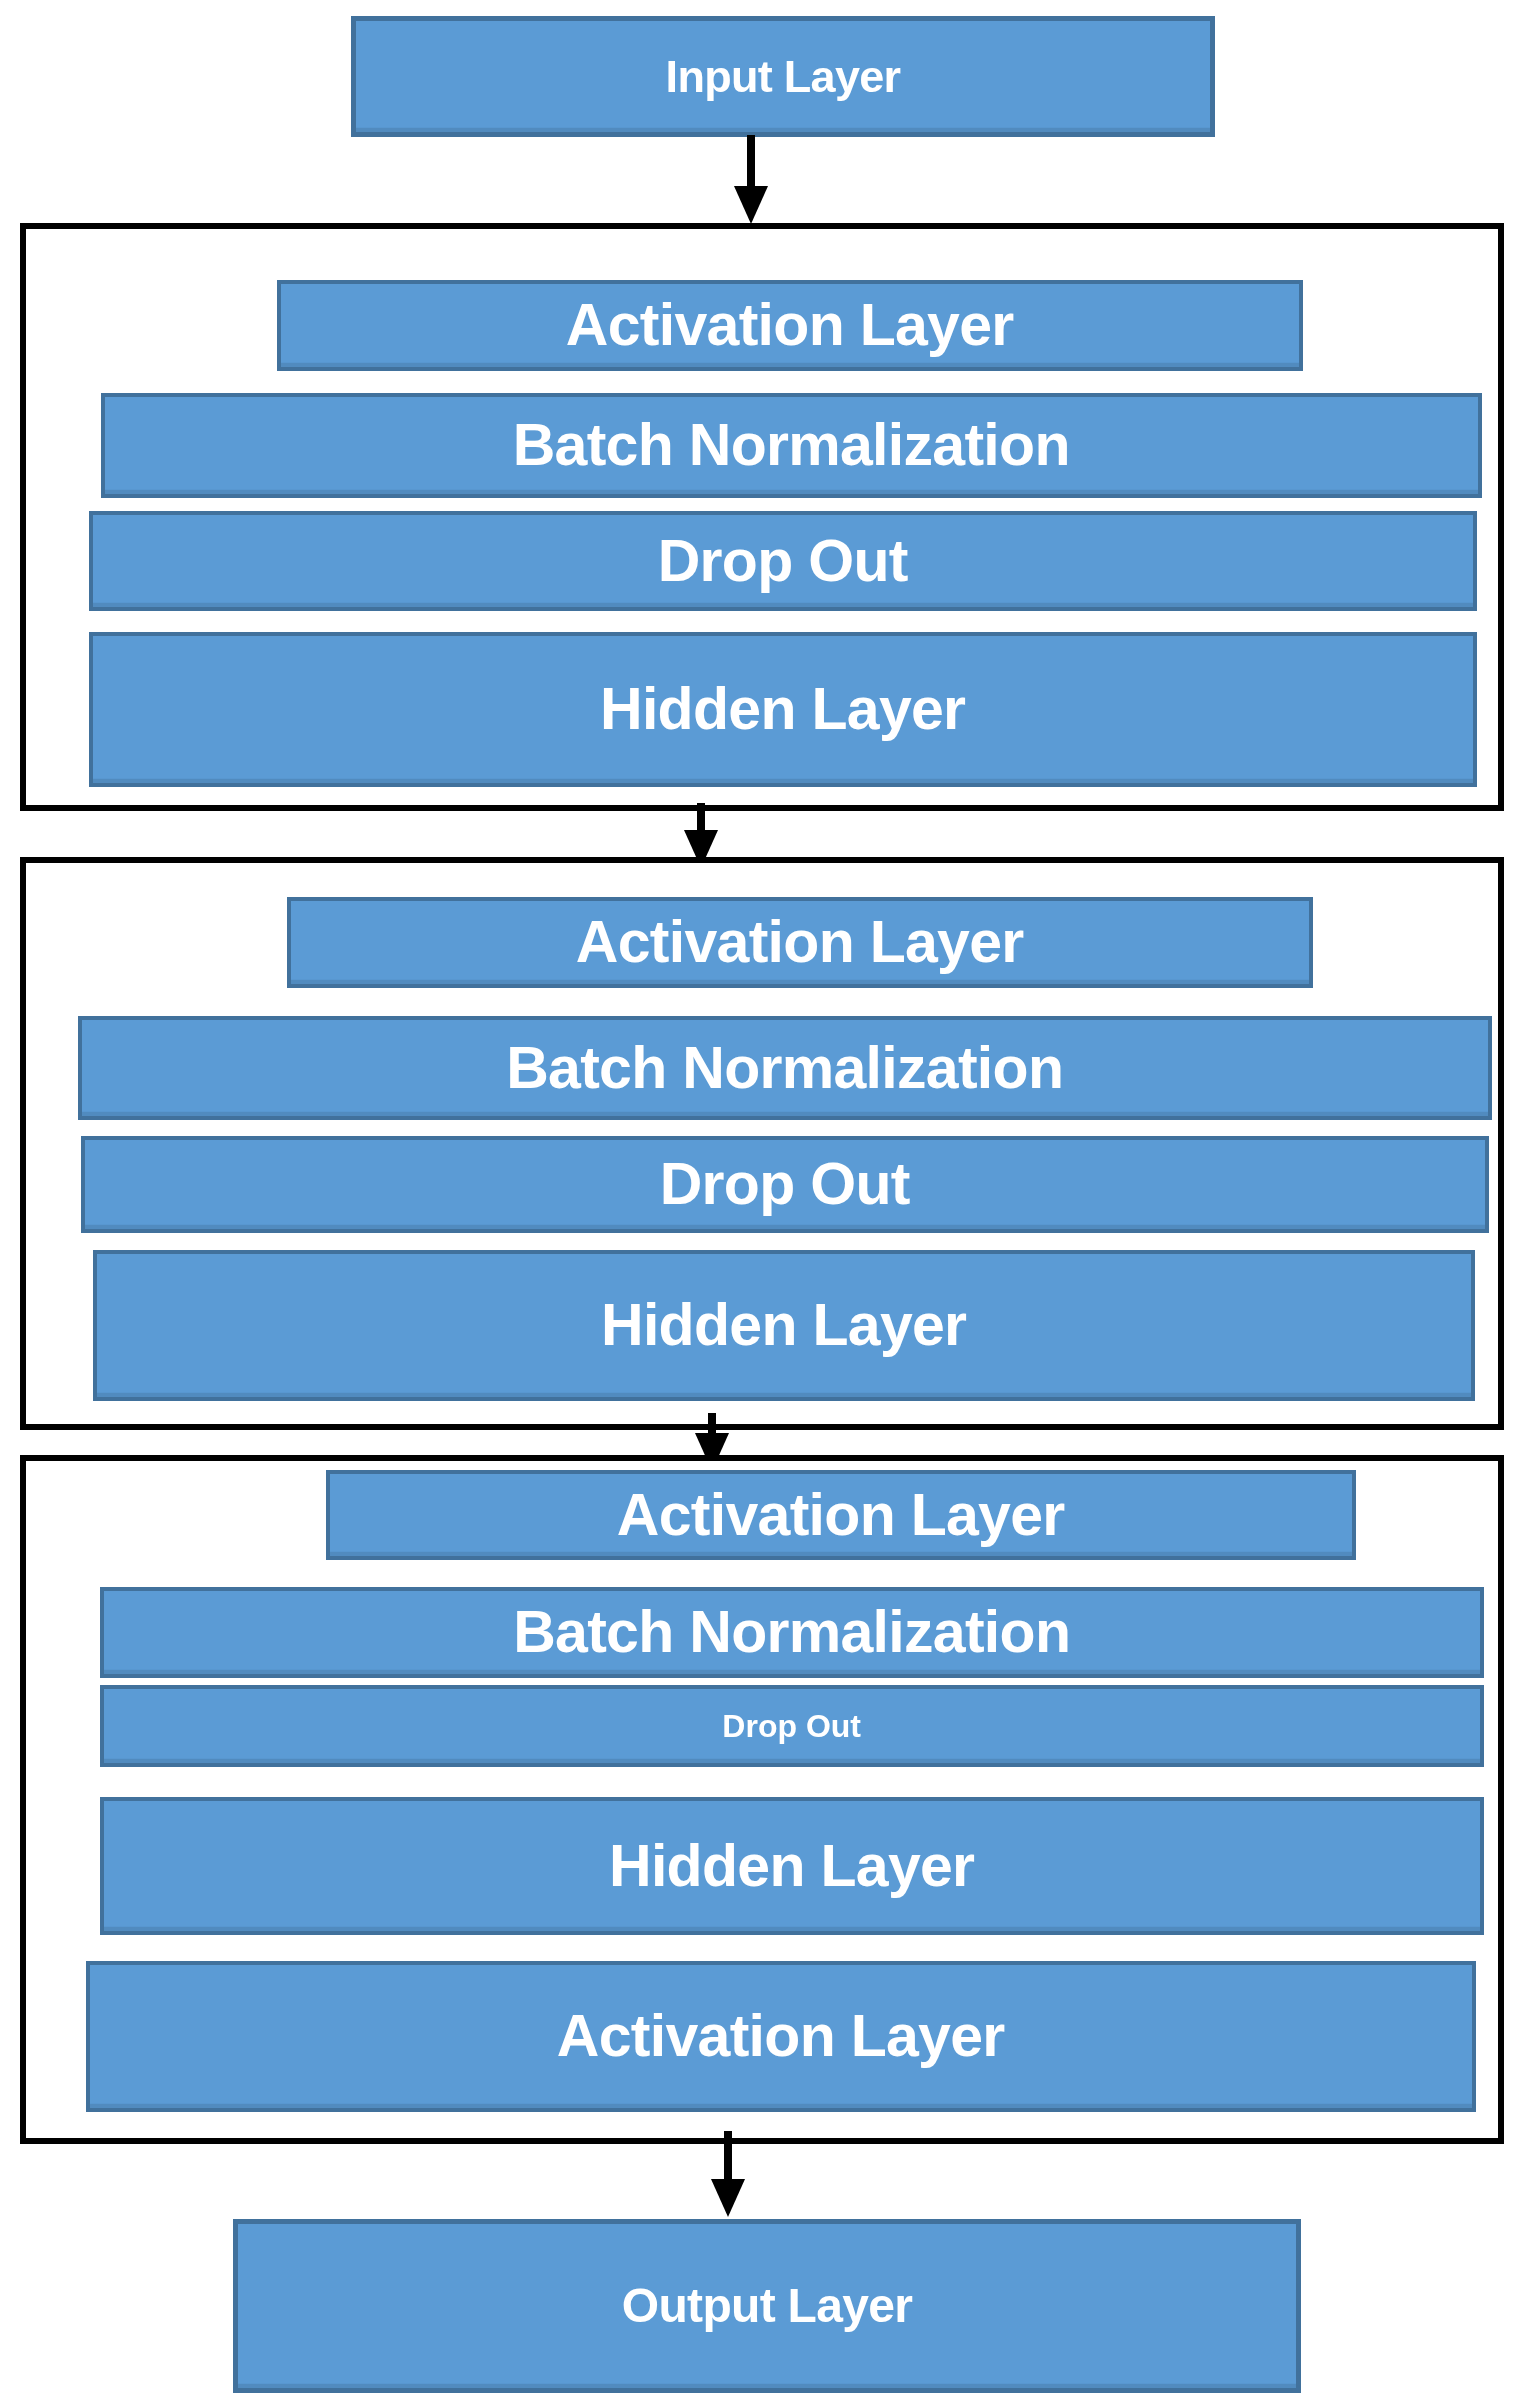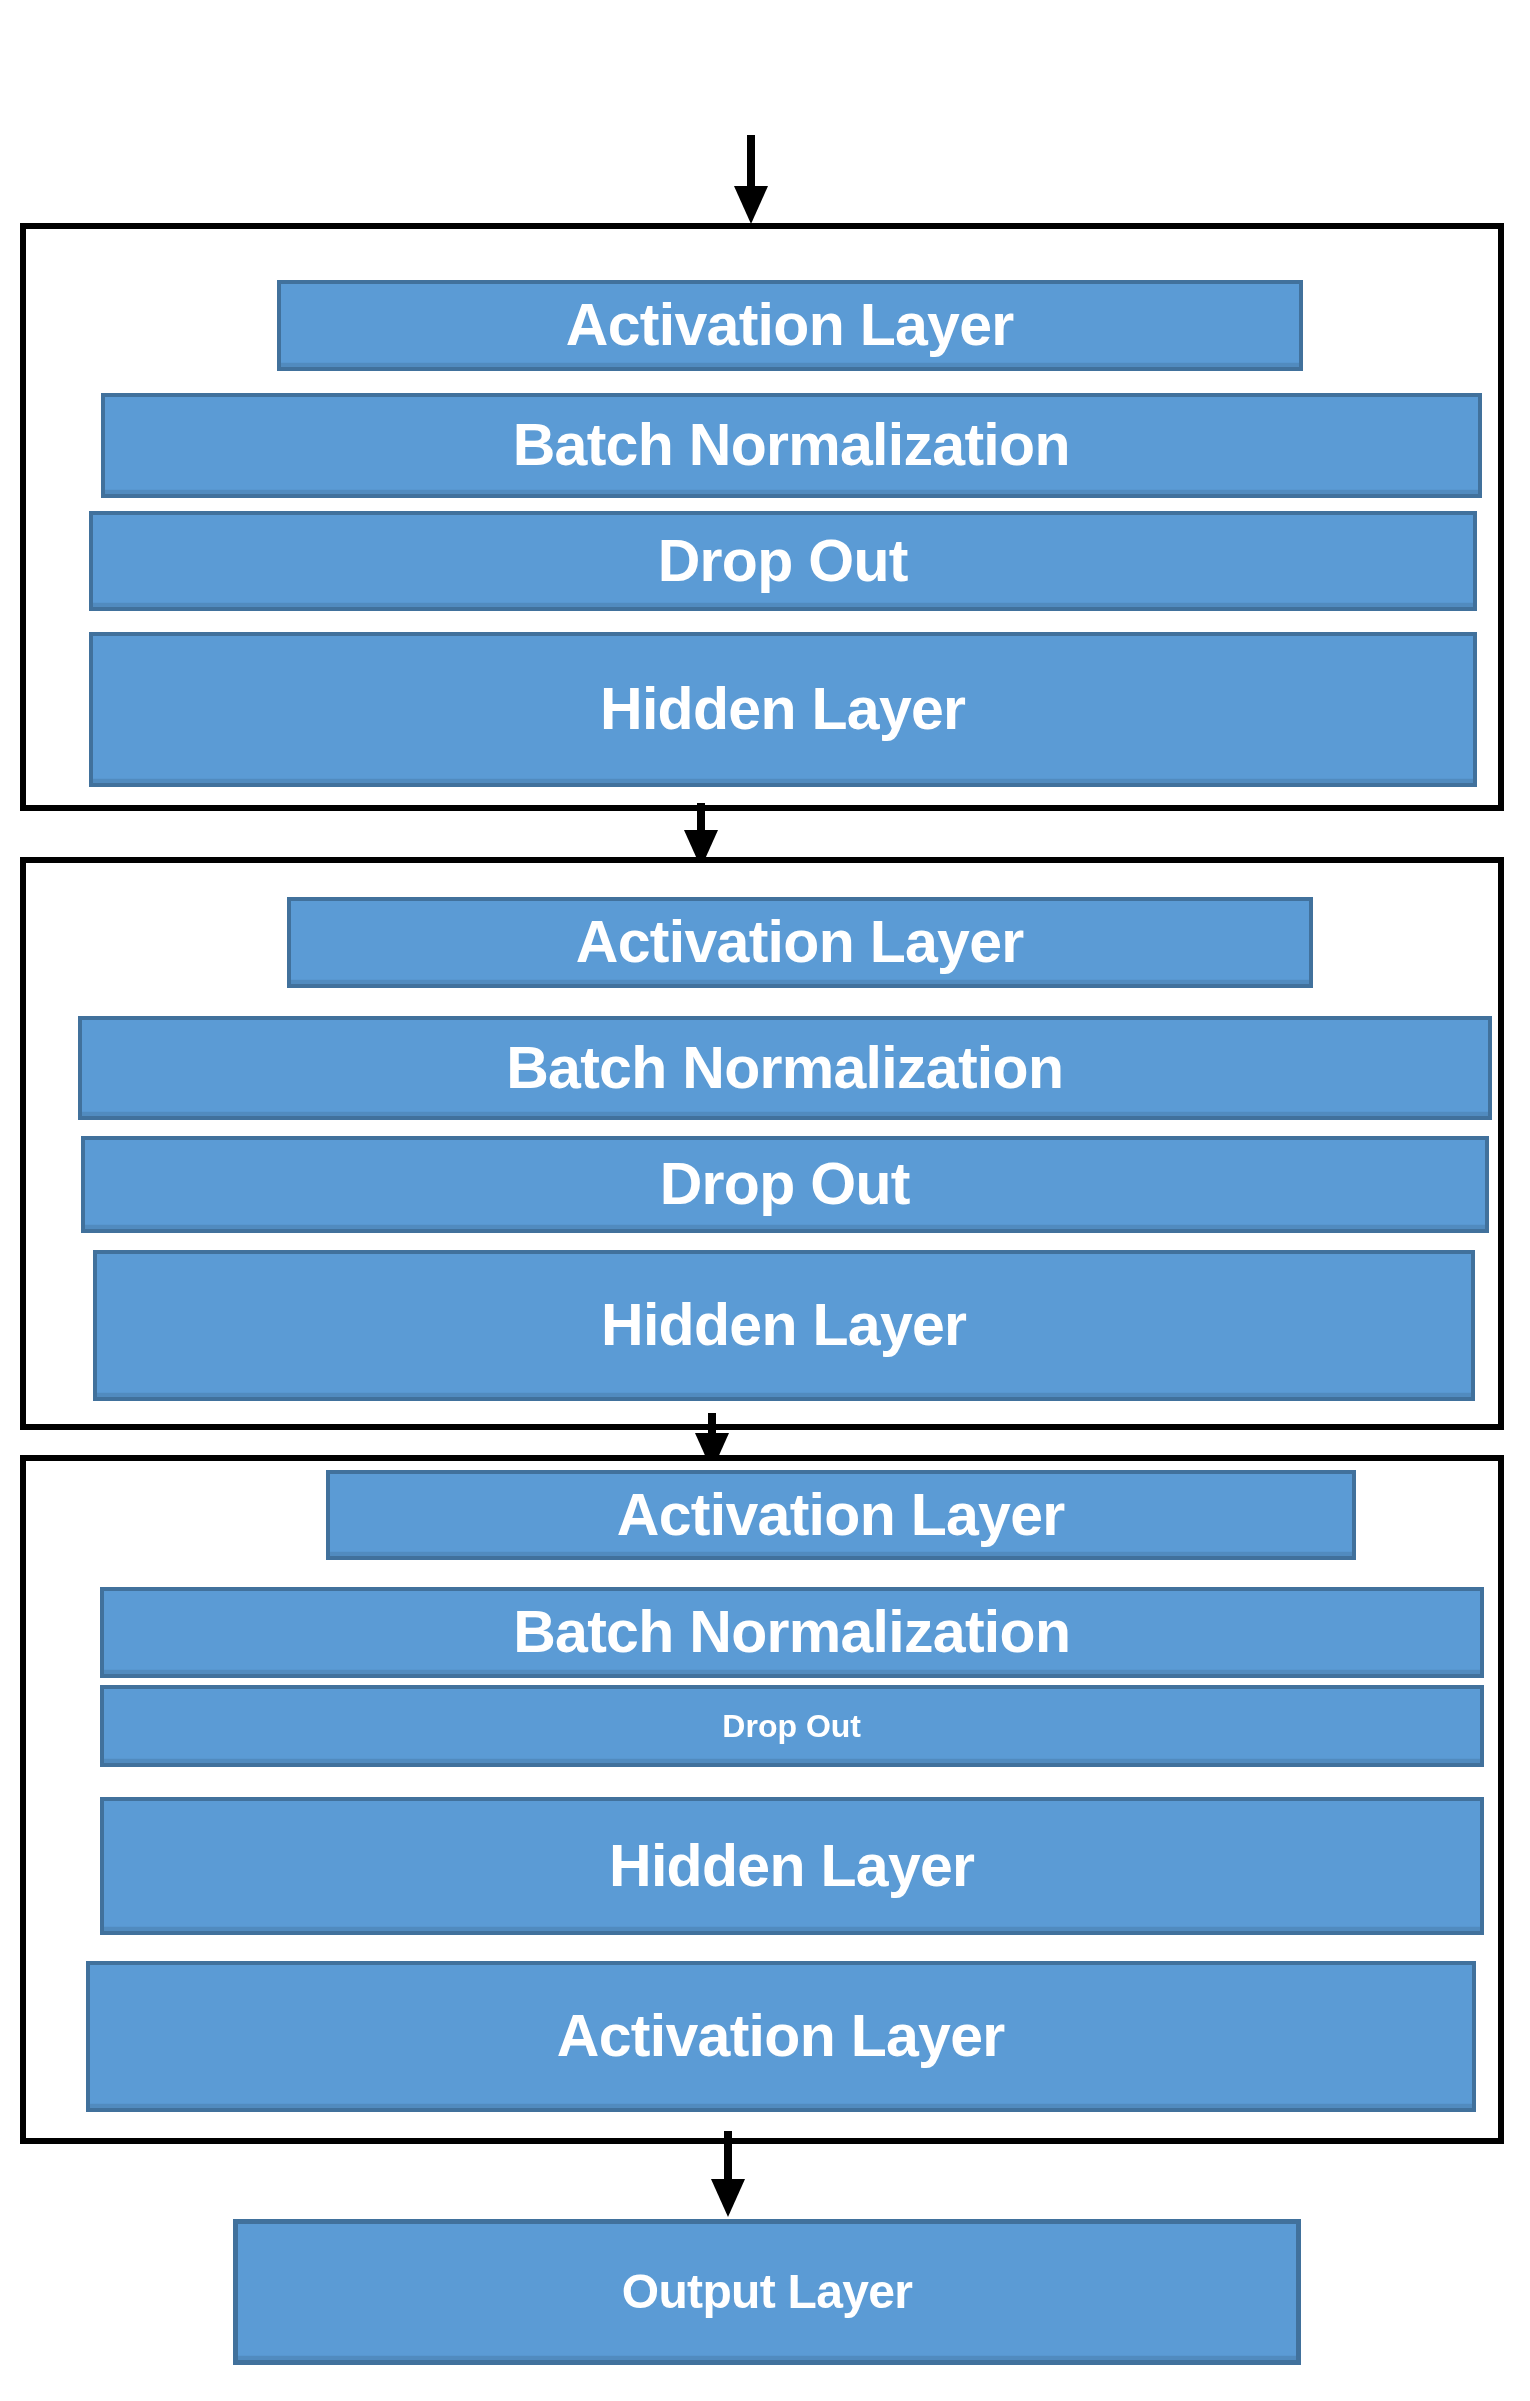--- a/index.html
+++ b/index.html
@@ -53,20 +53,23 @@
     border-left:17px solid transparent;
     border-right:17px solid transparent;
     border-top:38px solid var(--arrow);
   }
 </style>
 </head>
 <body>
 
 <div class="canvas">
 
+  <div class="bluebox terminal" style="left:351px;top:15.5px;width:864px;height:121px;">
+    <span class="lbl-input">Input Layer</span>
+  </div>
 
   <div class="arrow" style="left:734px;top:135px;height:89px;width:34px;">
     <div class="stem"></div>
       <div class="head"></div>
   </div>
 
   <div class="group" style="left:19.7px;top:223px;width:1484px;height:588px;">
     <div class="bluebox" style="left:251px;top:51px;width:1026px;height:91px;">
       <span class="lbl-row">Activation Layer</span>
     </div>
@@ -122,18 +125,18 @@
     <div class="bluebox" style="left:60px;top:500px;width:1390px;height:151px;">
       <span class="lbl-row">Activation Layer</span>
     </div>
   </div>
 
   <div class="arrow" style="left:711px;top:2131px;height:86px;width:34px;">
     <div class="stem"></div>
       <div class="head"></div>
   </div>
 
-  <div class="bluebox terminal" style="left:233px;top:2219px;width:1068px;height:146px;">
+  <div class="bluebox terminal" style="left:233px;top:2219px;width:1068px;height:174px;">
     <span class="lbl-output">Output Layer</span>
   </div>
 
 </div>
 
 
 </body></html>

